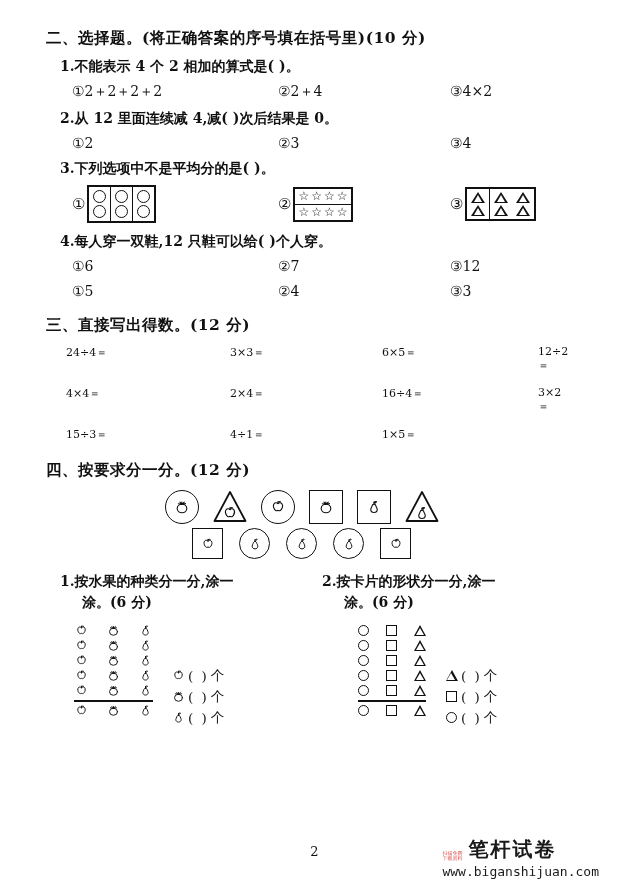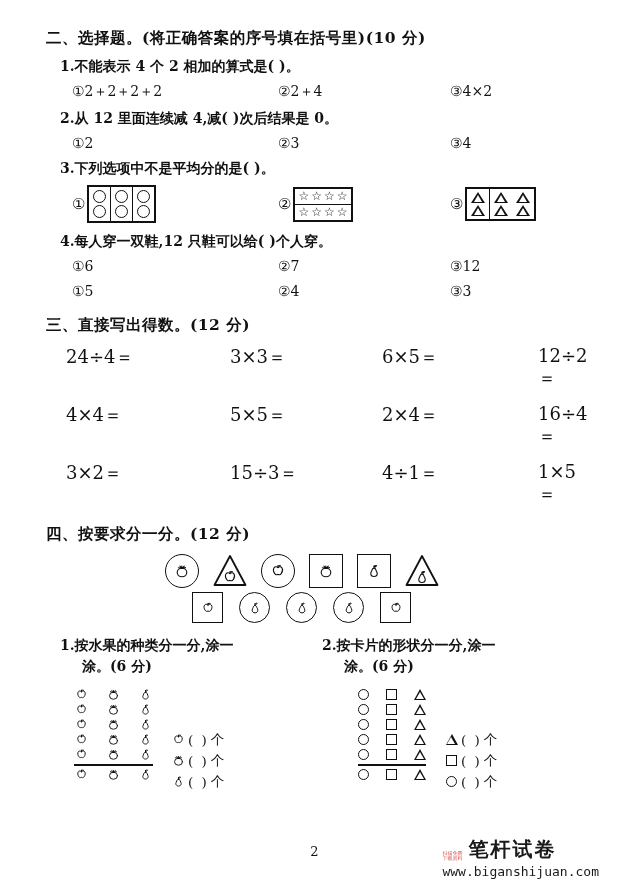--- a/index.html
+++ b/index.html
@@ -65,21 +65,21 @@
   .g-tri::after{
     content:""; position:absolute; left:-4.6px; top:2.6px;
     width:0; height:0; border-left:4.6px solid transparent;
     border-right:4.6px solid transparent; border-bottom:7.2px solid #fff;
   }
 
   
   .calc-grid {
     margin:0 0 0 20px; display:grid;
     grid-template-columns:164px 152px 156px auto;
-    row-gap:13px; font-size:18px;
+    row-gap:13px; font-size:11px;
   }
 
   
   .cards-row { display:flex; justify-content:center; gap:14px; margin-top:6px; }
   .cards-row.r2 { margin-top:4px; gap:16px; }
   .card { width:34px; height:34px; position:relative; }
   .card.r2 { width:31px; height:31px; }
   .frame-circle {
     width:100%; height:100%; border:1.7px solid #111; border-radius:50%;
     display:flex; align-items:center; justify-content:center;
@@ -250,21 +250,20 @@
     <span class="opt3">③3</span>
   </div>
 
   <div class="sec-head" style="margin-top:16px">三、直接写出得数。(12 分)</div>
   <div class="calc-grid">
     <span>24÷4＝</span>
     <span>3×3＝</span>
     <span>6×5＝</span>
     <span>12÷2＝</span>
     <span>4×4＝</span>
-    <span>5×5＝</span>
     <span>2×4＝</span>
     <span>16÷4＝</span>
     <span>3×2＝</span>
     <span>15÷3＝</span>
     <span>4÷1＝</span>
     <span>1×5＝</span>
   </div>
 
   <div class="sec-head" style="margin-top:18px">四、按要求分一分。(12 分)</div>
 

